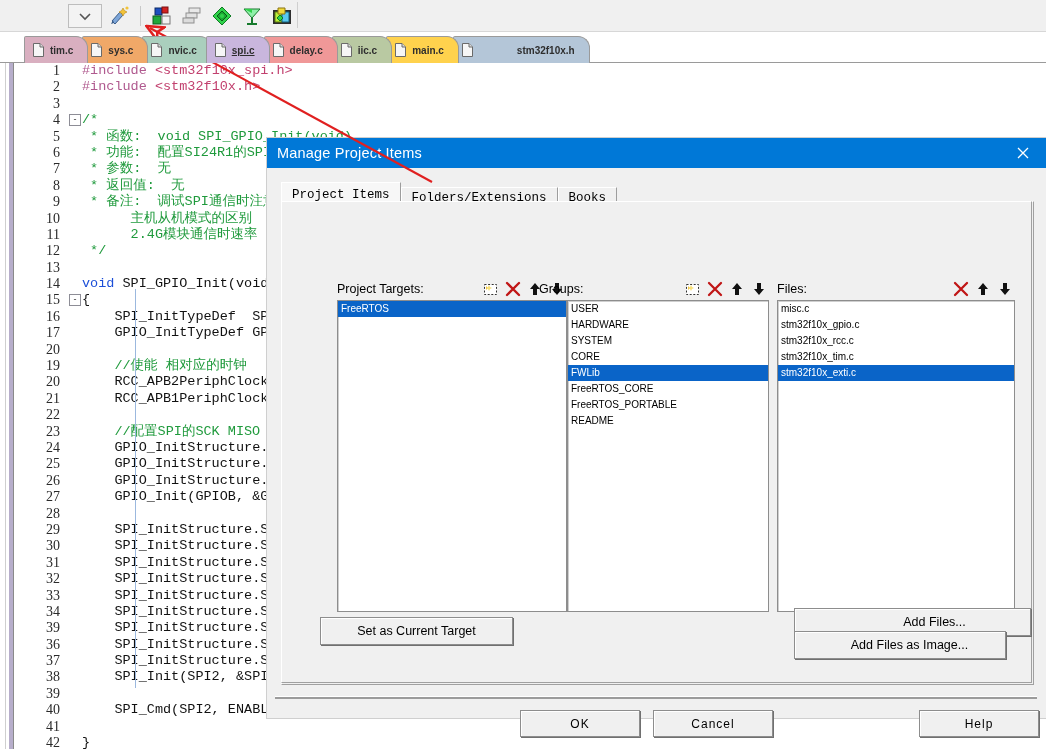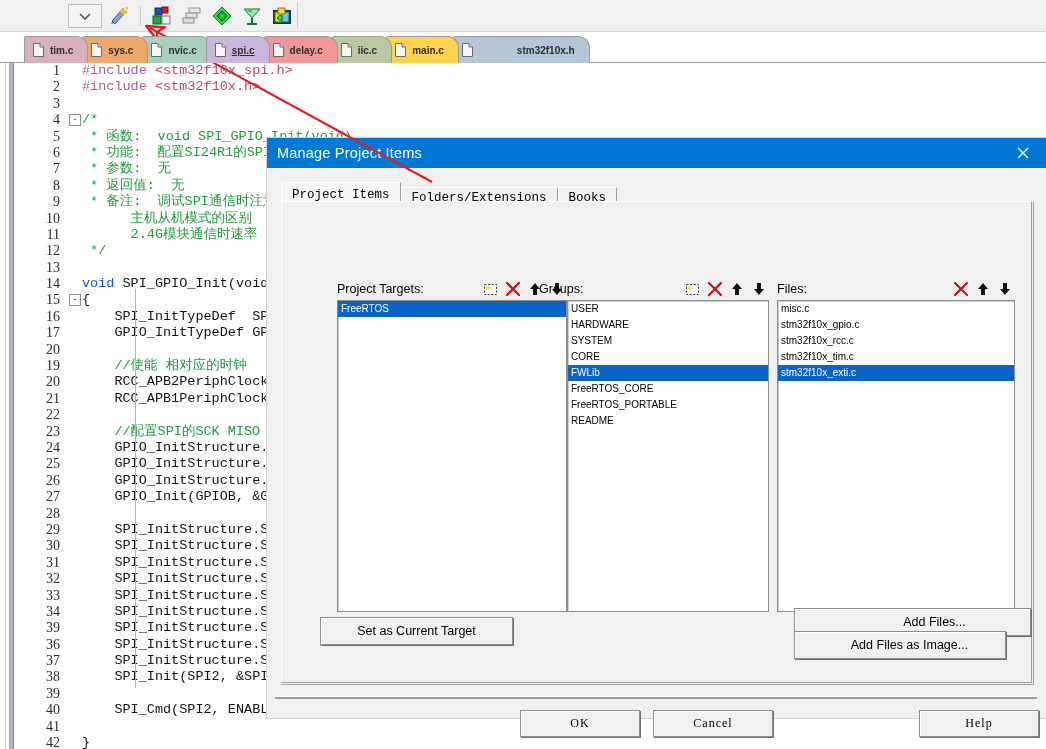--- a/index.html
+++ b/index.html
@@ -114,21 +114,21 @@
   .li{font-size:10px;line-height:16px;height:16px;padding:0 0 0 3px;color:#000;white-space:nowrap;}
   .li.sel{background:#0a64c8;color:#ffffff;}
 
   
   .btn{
     background:#f0f0f0;border:1px solid #8d8d8d;
     box-shadow:inset 1px 1px 0 #ffffff, 1px 1px 0 #707070;
     display:flex;align-items:center;justify-content:center;
     font-size:12.5px;color:#000;
   }
-  .btn.mono{font-family:Liberation Serif, serif;font-size:12px;letter-spacing:1px;}
+  .btn.mono{font-family:Liberation Sans, sans-serif;font-size:12px;letter-spacing:1px;}
   #sep-line{position:absolute;left:8px;top:528px;width:762px;height:2px;background:#9b9b9b;border-top:1px solid #fff;}
 </style>
 </head>
 <body>
 
 <div id="editor-area"></div>
 <div id="ide-left-strip"></div>
 <div id="ide-vert-accent"></div>
 <div id="ide-inner-border"></div>
 

